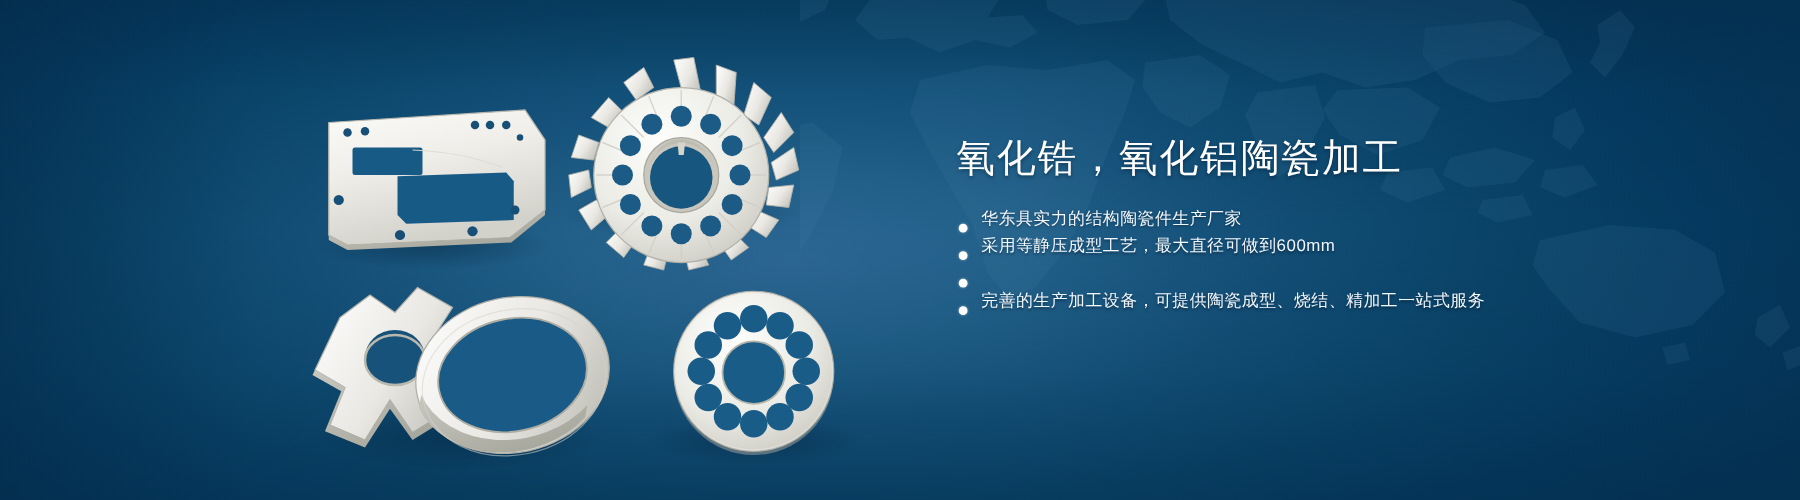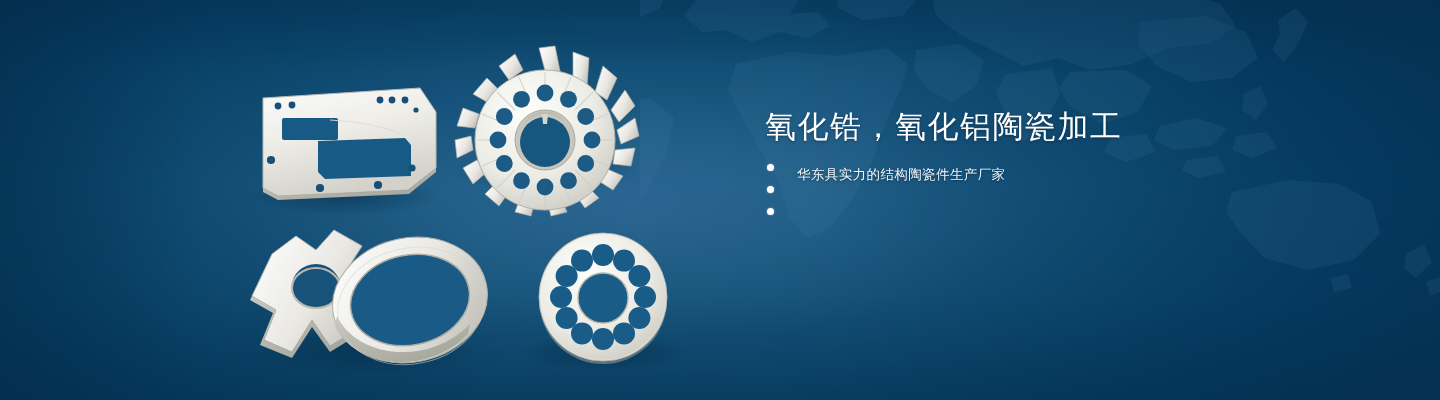--- a/index.html
+++ b/index.html
@@ -95,24 +95,23 @@
     white-space: nowrap;
     text-shadow: 0 1px 3px rgba(0,20,40,0.45);
   }
   .bullets {
     list-style: none;
     margin: 0;
     padding: 0;
   }
   .bullet {
     display: flex;
-    align-items: flex-start;
+    align-items: flex-end;
     height: 22px;
     margin-bottom: 0px;
-    gap: 12px;
   }
   .dot {
     width: 7px;
     height: 7px;
     border-radius: 50%;
     background: #ffffff;
     flex: 0 0 auto;
     margin-right: 11px;
     margin-left: 5px;
     box-shadow: 0 0 2px rgba(255,255,255,0.5);
@@ -338,20 +337,25 @@
 
   <div class="copy">
     <h1 class="headline">氧化锆，氧化铝陶瓷加工</h1>
     <ul class="bullets">
       <li class="bullet">
         <span class="dot"></span>
         <span class="bullet-text">华东具实力的结构陶瓷件生产厂家</span>
       </li>
       <li class="bullet">
         <span class="dot"></span>
+        <span class="bullet-text">采用等静压成型工艺，最大直径可做到600mm</span>
       </li>
       <li class="bullet">
         <span class="dot"></span>
       </li>
+      <li class="bullet">
+        <span class="dot"></span>
+        <span class="bullet-text">完善的生产加工设备，可提供陶瓷成型、烧结、精加工一站式服务</span>
+      </li>
     </ul>
   </div>
 
 </div>
 
 </body></html>

